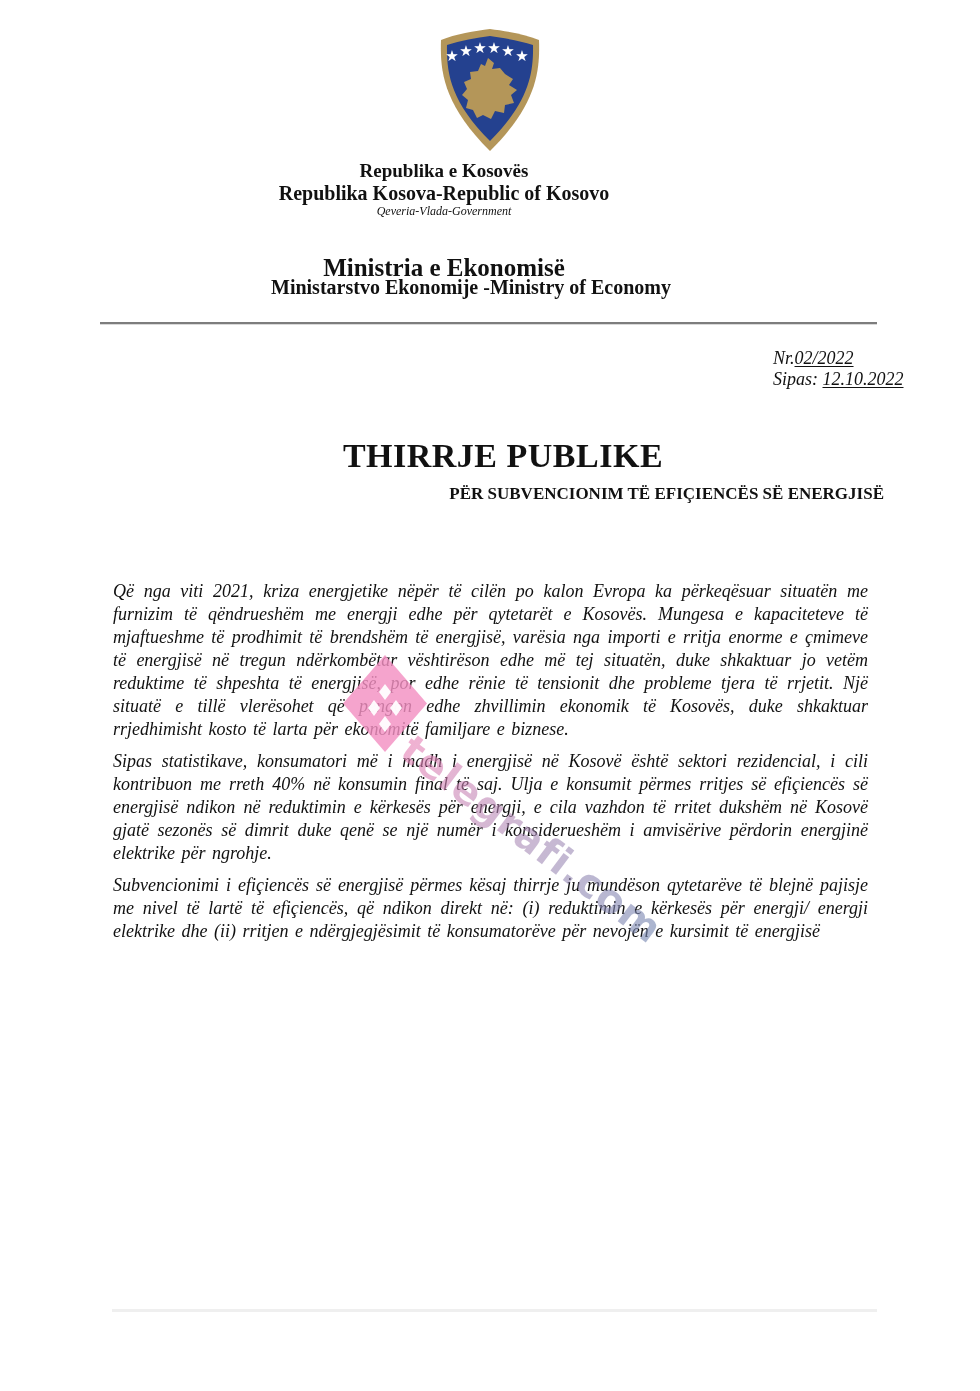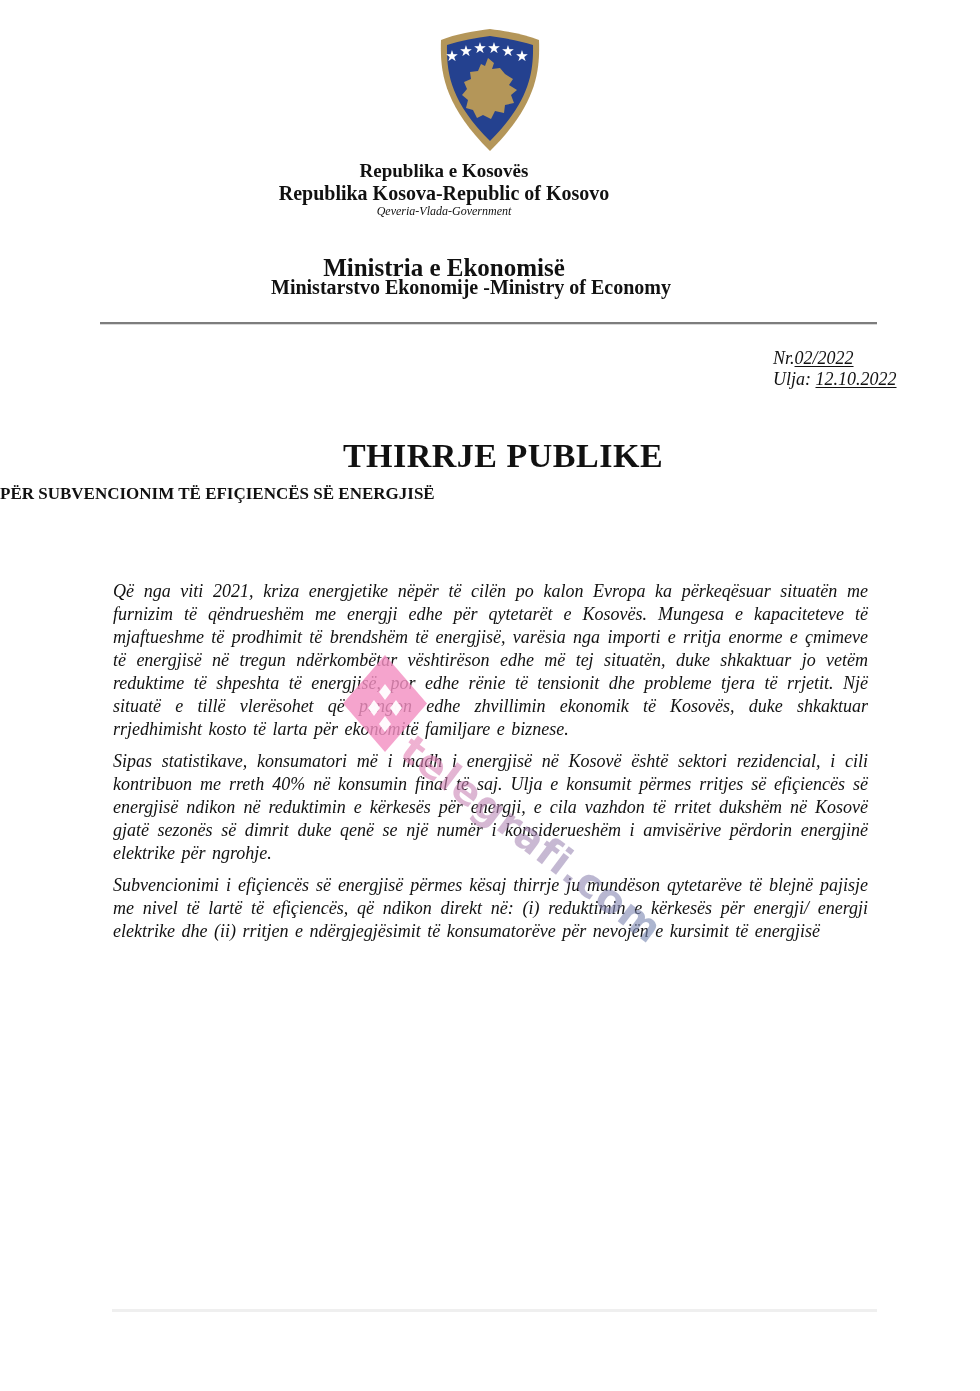--- a/index.html
+++ b/index.html
@@ -37,21 +37,21 @@
     margin-left: 44px;
   }
   .meta .u { text-decoration: underline; text-underline-offset: 2px; }
 
   .doc-title {
     left: 0; top: 424px; width: 980px; text-align: center;
     font-size: 34px; font-weight: bold; letter-spacing: 0.5px;
     margin: 13px; white-space: nowrap;
   }
   .doc-subtitle {
-    left: 0; top: 483px; width: 884px; text-align: left;
+    left: 0; top: 483px; width: 884px; text-align: right;
     font-size: 17px; font-weight: bold; line-height: 22px;
   }
 
   
   .bodytext {
     left: 113px; top: 580px; width: 755px;
     font-style: italic; font-size: 18px; line-height: 23px;
     text-align: justify; word-spacing: 2px;
   }
   .bodytext p { margin: 0 0 9px 0; }
@@ -95,21 +95,21 @@
 <div class="abs hline h-l1">Republika e Kosovës</div>
 <div class="abs hline h-l2">Republika Kosova-Republic of Kosovo</div>
 <div class="abs hline h-l3">Qeveria-Vlada-Government</div>
 <div class="abs hline h-m1">Ministria e Ekonomisë</div>
 <div class="abs hline h-m2">Ministarstvo Ekonomije -Ministry of Economy</div>
 
 <div class="abs rule"></div>
 
 <div class="abs meta">
   <div><span>Nr.</span><span class="u">02/2022</span></div>
-  <div><span>Ulja: </span><span class="u">12.10.2022</span></div>
+  <div><span>Sipas: </span><span class="u">12.10.2022</span></div>
 </div>
 
 <h1 class="abs doc-title">THIRRJE PUBLIKE</h1>
 <div class="abs doc-subtitle">
   <div>PËR SUBVENCIONIM TË EFIÇIENCËS SË ENERGJISË</div>
 </div>
 
 <div class="abs bodytext">
   <p>Që nga viti 2021, kriza energjetike nëpër të cilën po kalon Evropa ka përkeqësuar situatën me furnizim të qëndrueshëm me energji edhe për qytetarët e Kosovës. Mungesa e kapaciteteve të mjaftueshme të prodhimit të brendshëm të energjisë, varësia nga importi e rritja enorme e çmimeve të energjisë në tregun ndërkombëtar vështirëson edhe më tej situatën, duke shkaktuar jo vetëm reduktime të shpeshta të energjisë, por edhe rënie të tensionit dhe probleme tjera të rrjetit. Një situatë e tillë vlerësohet që pengon edhe zhvillimin ekonomik të Kosovës, duke shkaktuar rrjedhimisht kosto të larta për ekonomitë familjare e biznese.</p>
   <p>Sipas statistikave, konsumatori më i madh i energjisë në Kosovë është sektori rezidencial, i cili kontribuon me rreth 40% në konsumin final të saj. Ulja e konsumit përmes rritjes së efiçiencës së energjisë ndikon në reduktimin e kërkesës për energji, e cila vazhdon të rritet dukshëm në Kosovë gjatë sezonës së dimrit duke qenë se një numër i konsiderueshëm i amvisërive përdorin energjinë elektrike për ngrohje.</p>

